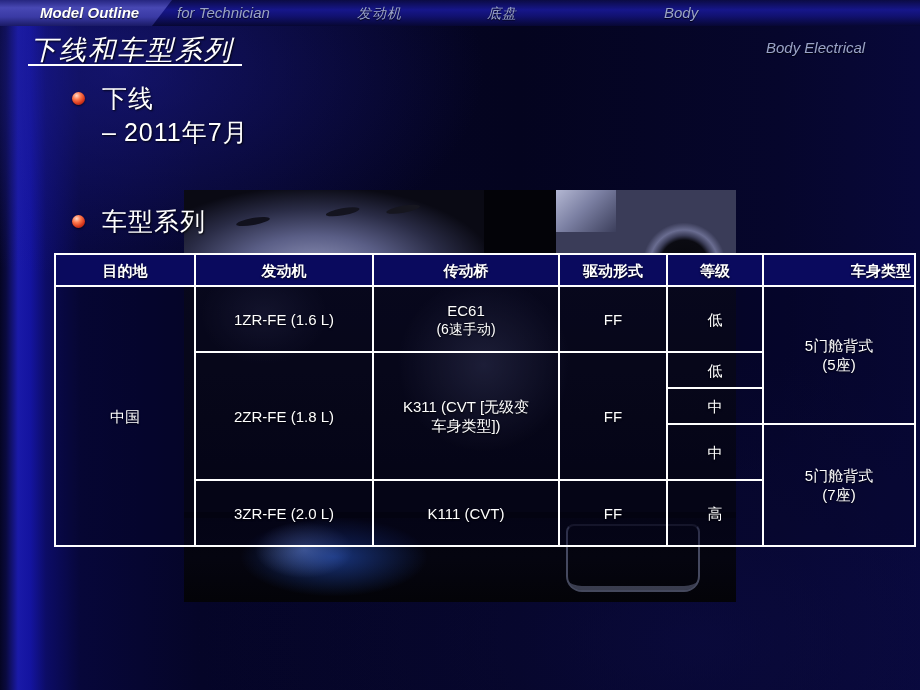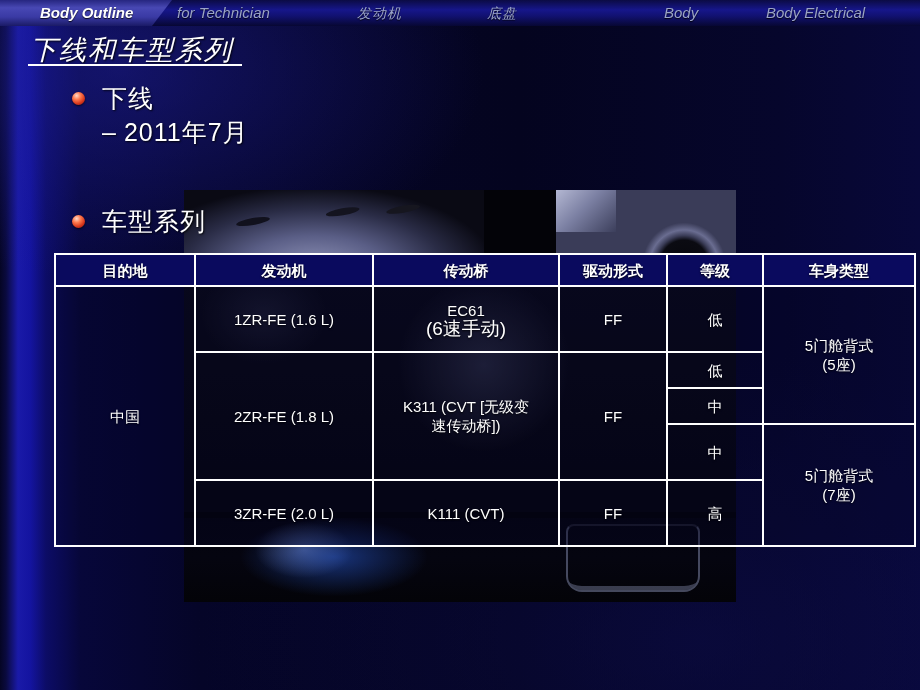--- a/index.html
+++ b/index.html
@@ -235,38 +235,38 @@
     font-size: 15px;
     height: 26px;
     background: #0a0a5e;
   }
   td.transparent-cell { background: rgba(6,6,40,0.36); }
   .spec-table .c-dest   { width: 132px; }
   .spec-table .c-eng    { width: 170px; }
   .spec-table .c-trans  { width: 178px; }
   .spec-table .c-drive  { width: 100px; }
   .spec-table .c-grade  { width: 88px; }
-  .spec-table .c-body   { width: 144px; }
+  .spec-table .c-body   { width: 144px; text-align: right; }
   .cell-cjk { font-size: 15px; }
-  .cell-small { font-size: 19px; line-height: 18px; }
+  .cell-small { font-size: 14px; line-height: 18px; }
 </style>
 </head>
 <body>
 
 <div id="slide">
 
   <div class="navbar">
     <div class="nav-strip"></div>
     <div class="nav-active-bg"></div>
-    <div class="nav-item active" style="left:40px;">Body Outline</div>
+    <div class="nav-item active" style="left:40px;">Model Outline</div>
     <div class="nav-item" style="left:177px;">for Technician</div>
     <div class="nav-item cjk" style="left:357px;">发动机</div>
     <div class="nav-item cjk" style="left:487px;">底盘</div>
     <div class="nav-item" style="left:664px;">Body</div>
-    <div class="nav-item" style="left:766px;">Body Electrical</div>
+    <div class="nav-item" style="left:766px;margin-top:35px;">Body Electrical</div>
   </div>
 
   <div class="slide-title">下线和车型系列</div>
   <div class="title-underline"></div>
 
   <div class="bullet-block" style="left:72px; top:82px;">
     <div class="bullet-row">
       <div class="bullet-dot"></div>
       <div class="bullet-text">下线</div>
     </div>
@@ -317,21 +317,21 @@
         <td class="transparent-cell" rowspan="3">
           <div class="cell-cjk">5门舱背式</div>
           <div class="cell-cjk">(5座)</div>
         </td>
       </tr>
 
       <tr>
         <td class="transparent-cell" rowspan="3" style="height:110px;">2ZR-FE (1.8 L)</td>
         <td class="transparent-cell cell-small" rowspan="3">
           <div>K311 (CVT [无级变</div>
-          <div>速传动桥])</div>
+          <div>车身类型])</div>
         </td>
         <td class="transparent-cell" rowspan="3">FF</td>
         <td class="cell-cjk transparent-cell" style="height:30px;">低</td>
       </tr>
 
       <tr>
         <td class="cell-cjk transparent-cell" style="height:30px;">中</td>
       </tr>
 
       <tr>

